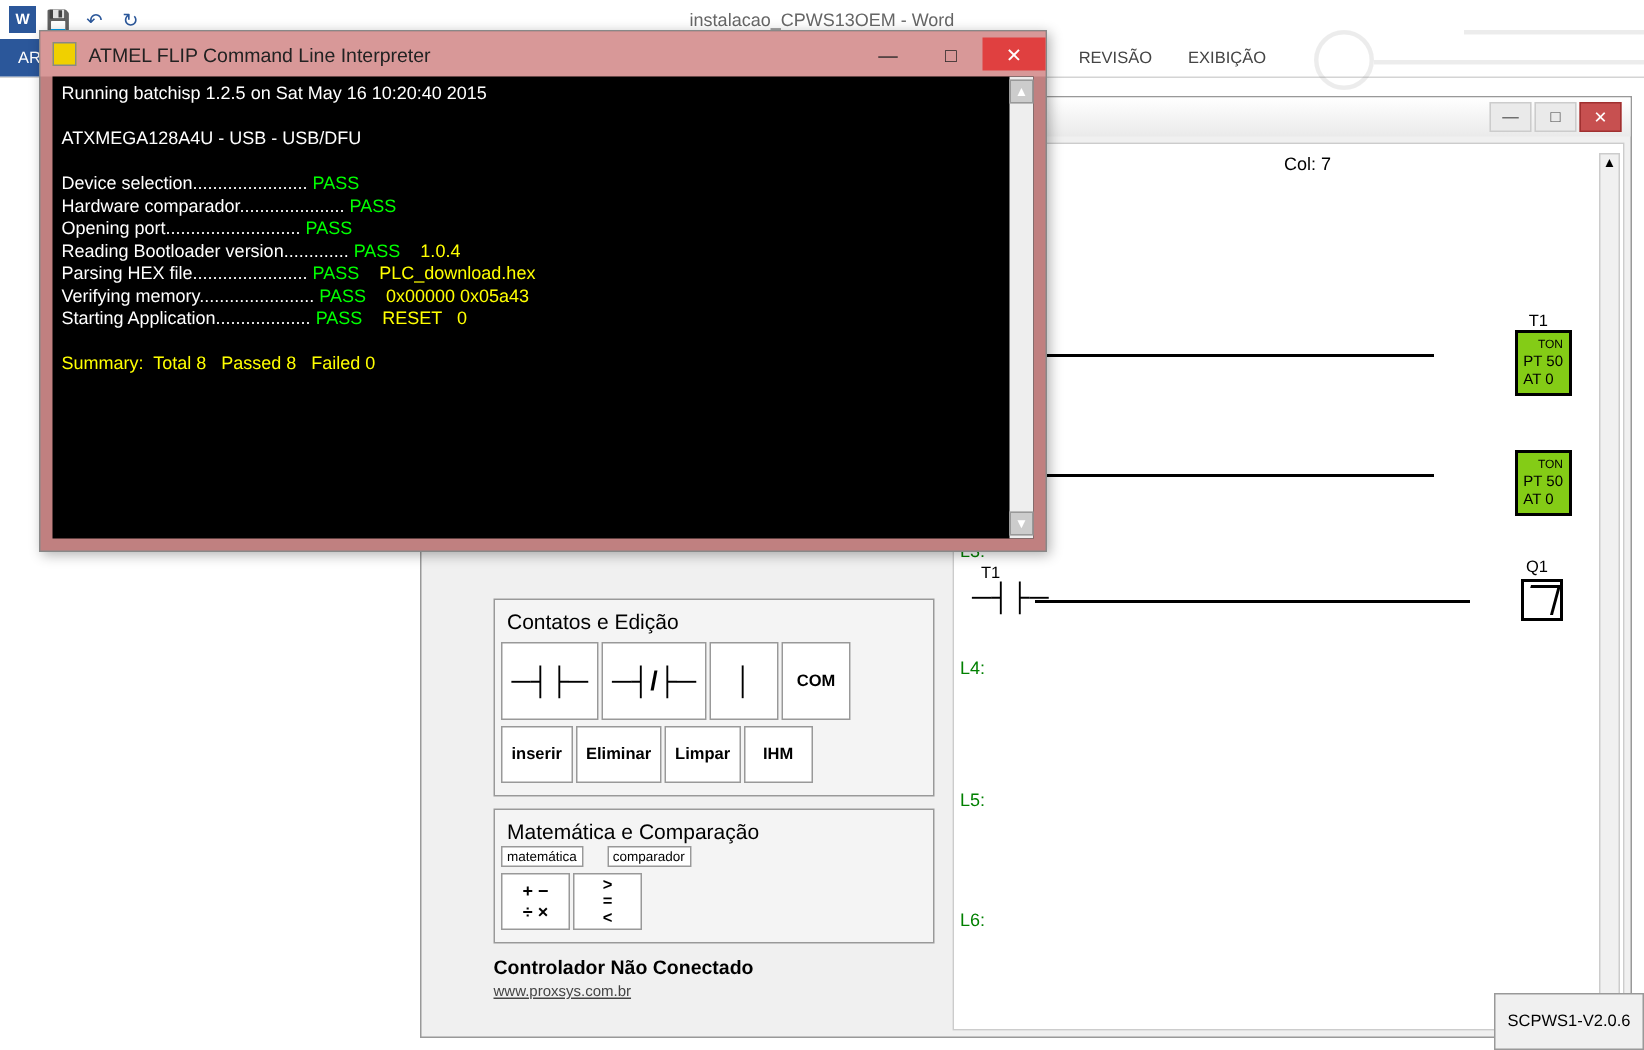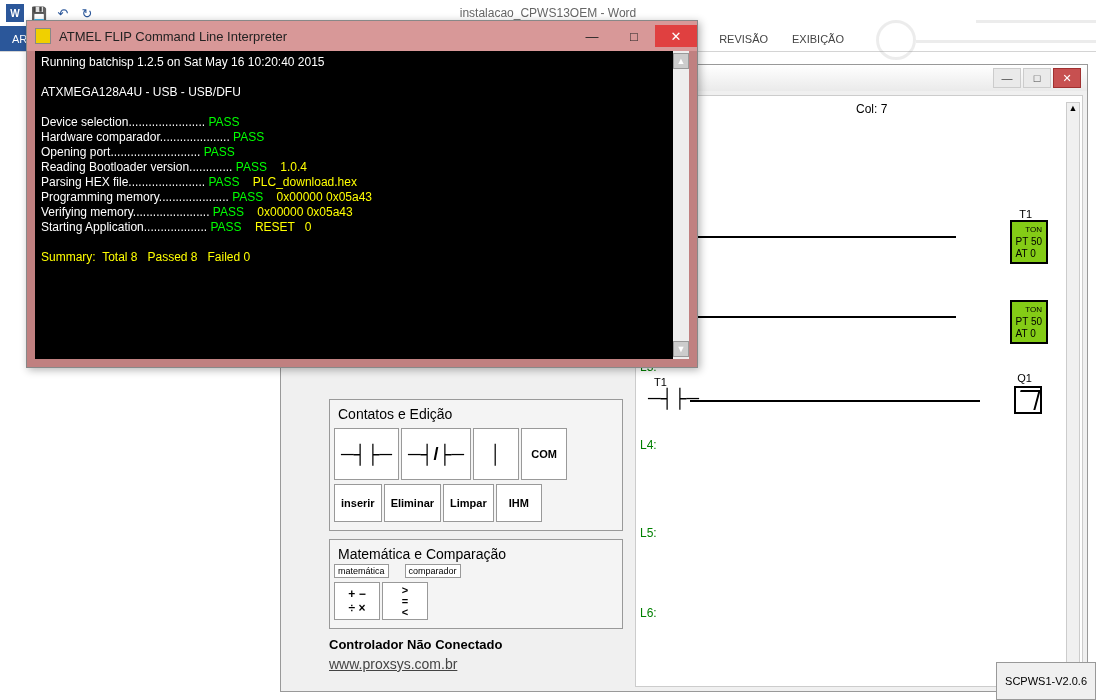--- a/index.html
+++ b/index.html
@@ -36,21 +36,21 @@
 .btn-row { display: flex; gap: 2px; margin: 4px 0; }
 .tool-btn { border: 1px solid #999; background: #fff; padding: 4px 6px; font-size: 11px; cursor: pointer; min-width: 46px; text-align: center; display: flex; align-items: center; justify-content: center; height: 38px; font-family: Arial; font-weight: bold; }
 .tool-btn.tall { height: 52px; }
 .contact-sym { font-size: 18px; }
 
 .sub-labels { display:flex; font-size:9px; gap:16px; }
 .sub-labels span { border:1px solid #999; padding:1px 3px; background:#fff; }
 
 .status-text { font-size: 13px; font-weight: bold; color: #000; margin: 8px 0 4px; }
 .model-text { font-size: 13px; font-weight: bold; color: #d00; margin-bottom: 6px; }
-.url-text { font-size: 14px; color: #444; text-decoration: underline; }
+.url-text { font-size: 10px; color: #444; text-decoration: underline; }
 
 
 .ladder { position: relative; width: 100%; height: 100%; font-size: 11px; }
 .rung-label { position: absolute; color: #008000; font-weight: normal; font-size: 12px; }
 .rung-line { position: absolute; height: 2px; background: #000; }
 .timer-box { position: absolute; border: 2px solid #000; font-size: 10px; padding: 2px 4px; background: #84cc16; line-height: 12px; }
 .timer-label { position: absolute; font-size: 11px; }
 .contact { position: absolute; font-size: 18px; font-weight: bold; }
 .coil-box { position: absolute; width: 28px; height: 28px; border: 2px solid #000; }
 .coil-box::after { content:''; position:absolute; left:2px; top:2px; right:2px; bottom:2px; border-top:2px solid #000; border-right:2px solid #000; transform: skewX(-15deg); }
@@ -215,21 +215,20 @@
   <div class="flip-console">
     <div class="cons-line c-white">Running batchisp 1.2.5 on Sat May 16 10:20:40 2015</div>
     <div class="cons-line">&nbsp;</div>
     <div class="cons-line c-white">ATXMEGA128A4U - USB - USB/DFU</div>
     <div class="cons-line">&nbsp;</div>
     <div class="cons-line"><span class="c-white">Device selection....................... </span><span class="c-pass">PASS</span></div>
     <div class="cons-line"><span class="c-white">Hardware comparador..................... </span><span class="c-pass">PASS</span></div>
     <div class="cons-line"><span class="c-white">Opening port........................... </span><span class="c-pass">PASS</span></div>
     <div class="cons-line"><span class="c-white">Reading Bootloader version............. </span><span class="c-pass">PASS</span><span class="c-yellow">    1.0.4</span></div>
     <div class="cons-line"><span class="c-white">Parsing HEX file....................... </span><span class="c-pass">PASS</span><span class="c-yellow">    PLC_download.hex</span></div>
-    <div class="cons-line"><span class="c-white">Programming memory..................... </span><span class="c-pass">PASS</span><span class="c-yellow">    0x00000 0x05a43</span></div>
     <div class="cons-line"><span class="c-white">Verifying memory....................... </span><span class="c-pass">PASS</span><span class="c-yellow">    0x00000 0x05a43</span></div>
     <div class="cons-line"><span class="c-white">Starting Application................... </span><span class="c-pass">PASS</span><span class="c-yellow">    RESET   0</span></div>
     <div class="cons-line">&nbsp;</div>
     <div class="cons-line c-yellow">Summary:  Total 8   Passed 8   Failed 0</div>
     <div class="scrollbar">
       <div class="scroll-thumb">▲</div>
       <div class="scroll-thumb dn">▼</div>
     </div>
   </div>
 </div>

